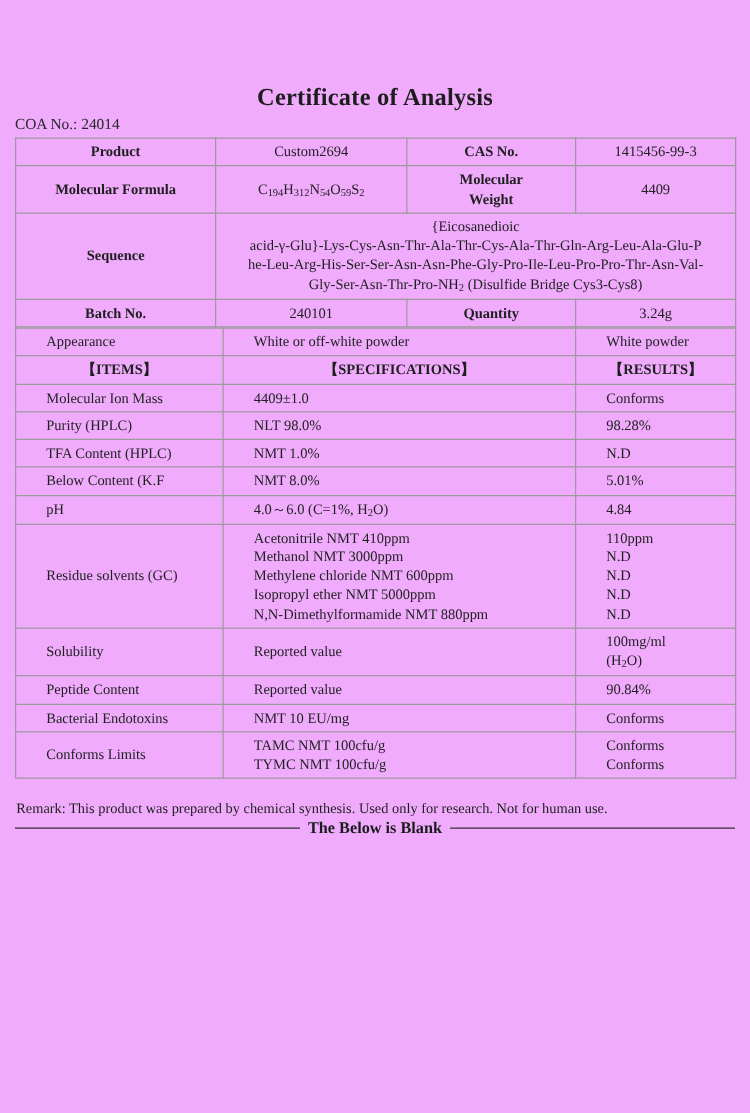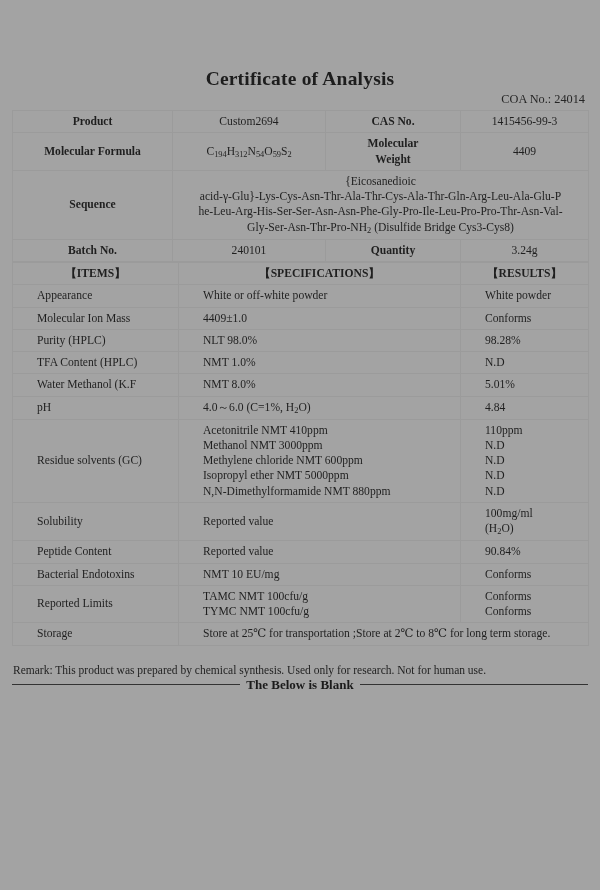--- a/index.html
+++ b/index.html
@@ -14,40 +14,40 @@
     position: relative;
     font-family: "Liberation Serif", "DejaVu Serif", serif;
     color: #222222;
     overflow: hidden;
   }
   .page {
     position: absolute;
     left: 0; top: 0;
     width: 600px;
     height: 890px;
-    background: #a3a3a3;
+    background: #f0abfc;
   }
   .doc {
     position: absolute;
     left: 12px;
     top: 0;
     width: 576px;
   }
   .title {
     text-align: center;
     font-size: 19.5px;
     font-weight: bold;
     letter-spacing: 0.2px;
     margin-top: 68px;
     margin-bottom: 2px;
     font-family: "Liberation Serif", "DejaVu Serif", serif;
     color: #1d1d1d;
   }
   .coa-no {
-    text-align: right;
+    text-align: left;
     font-size: 12.3px;
     padding-right: 3px;
     margin-bottom: 3px;
     color: #262626;
   }
 
   table.coa {
     border-collapse: collapse;
     width: 576px;
     table-layout: fixed;
@@ -170,47 +170,47 @@
     </table>
 
     <table class="coa">
       <colgroup>
         <col style="width:166px">
         <col style="width:282px">
         <col style="width:128px">
       </colgroup>
       <tbody>
         <tr>
+          <td class="item-cell">Appearance</td>
+          <td class="spec-cell">White or off-white powder</td>
+          <td class="res-cell">White powder</td>
+        </tr>
+
+        <tr>
           <td class="hdr">【ITEMS】</td>
           <td class="hdr">【SPECIFICATIONS】</td>
           <td class="hdr">【RESULTS】</td>
         </tr>
-
-        <tr>
-          <td class="item-cell">Appearance</td>
-          <td class="spec-cell">White or off-white powder</td>
-          <td class="res-cell">White powder</td>
-        </tr>
         <tr>
           <td class="item-cell">Molecular Ion Mass</td>
           <td class="spec-cell">4409±1.0</td>
           <td class="res-cell">Conforms</td>
         </tr>
         <tr>
           <td class="item-cell">Purity (HPLC)</td>
           <td class="spec-cell">NLT 98.0%</td>
           <td class="res-cell">98.28%</td>
         </tr>
         <tr>
           <td class="item-cell">TFA Content (HPLC)</td>
           <td class="spec-cell">NMT 1.0%</td>
           <td class="res-cell">N.D</td>
         </tr>
         <tr>
-          <td class="item-cell">Water Methanol (K.F</td>
+          <td class="item-cell">Below Content (K.F</td>
           <td class="spec-cell">NMT 8.0%</td>
           <td class="res-cell">5.01%</td>
         </tr>
         <tr>
           <td class="item-cell">pH</td>
           <td class="spec-cell">4.0～6.0 (C=1%, H<sub>2</sub>O)</td>
           <td class="res-cell">4.84</td>
         </tr>
 
         <tr>
@@ -241,35 +241,31 @@
           <td class="spec-cell">Reported value</td>
           <td class="res-cell">90.84%</td>
         </tr>
         <tr>
           <td class="item-cell">Bacterial Endotoxins</td>
           <td class="spec-cell">NMT 10 EU/mg</td>
           <td class="res-cell">Conforms</td>
         </tr>
 
         <tr>
-          <td class="item-cell">Reported Limits</td>
+          <td class="item-cell">Conforms Limits</td>
           <td class="spec-cell multi">
               <div>TAMC NMT 100cfu/g</div>
               <div>TYMC NMT 100cfu/g</div>
             </td>
           <td class="res-cell multi">
               <div>Conforms</div>
               <div>Conforms</div>
             </td>
         </tr>
 
-        <tr>
-          <td class="item-cell">Storage</td>
-          <td class="spec-cell" colspan="2">Store at 25℃ for transportation ;Store at 2℃ to 8℃ for long term storage.</td>
-        </tr>
       </tbody>
     </table>
 
     <div class="remark">Remark: This product was prepared by chemical synthesis. Used only for research. Not for human use.</div>
 
     <div class="blankline">
       <span class="rule left"></span>
       <span class="btxt">The Below is Blank</span>
       <span class="rule right"></span>
     </div>

